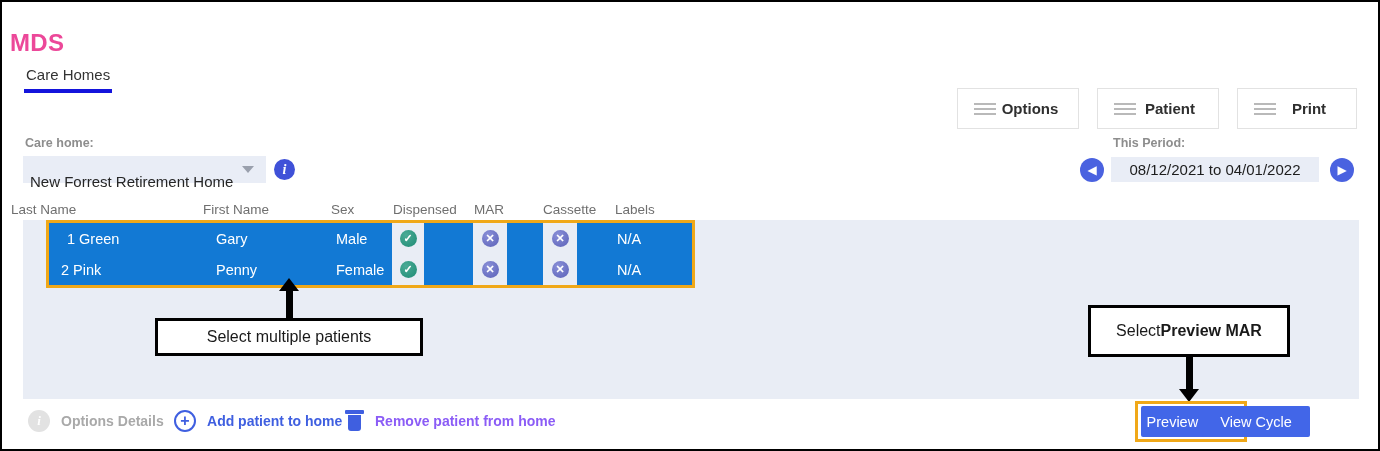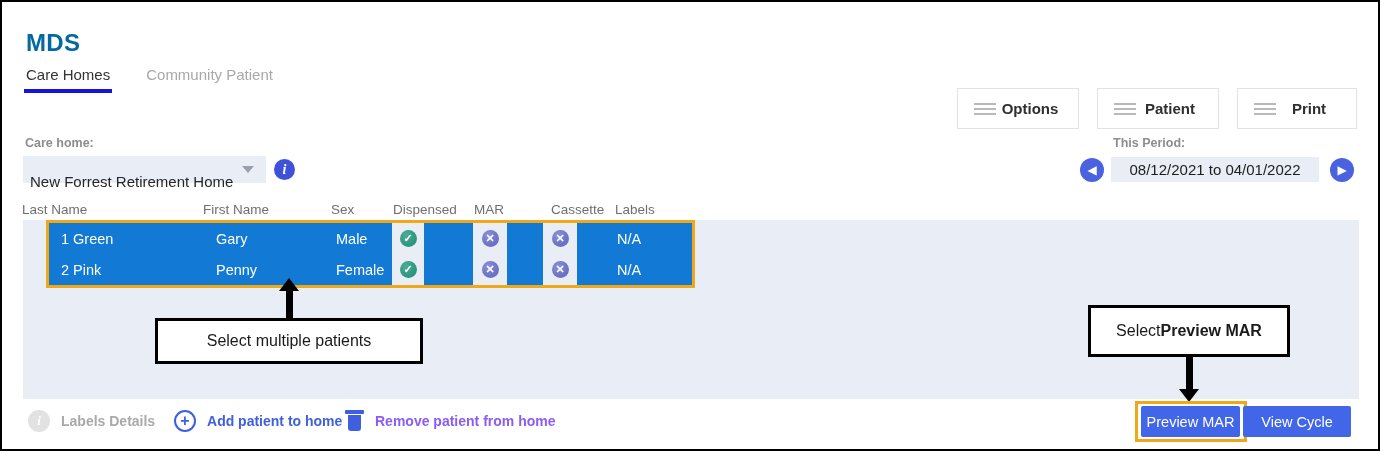--- a/index.html
+++ b/index.html
@@ -11,22 +11,22 @@
   #screen {
     position: relative;
     width: 1380px; height: 451px;
     background: #ffffff;
     border: 2px solid #000000;
     overflow: hidden;
   }
 
   
   .app-title {
-    position: absolute; left: 24px; top: 27px;
-    font-size: 24px; font-weight: bold; color: #0369a1;
+    position: absolute; left: 8px; top: 27px;
+    font-size: 24px; font-weight: bold; color: #ec4899;
     letter-spacing: .3px;
   }
   .tabs { position: absolute; left: 22px; top: 64px; display: flex; gap: 32px; }
   .tab {
     font-size: 15px; color: #3c3c3c; padding: 0 2px 6px 2px;
     cursor: pointer; white-space: nowrap;
   }
   .tab.inactive { color: #a8a8a8; }
   .tab.active { border-bottom: 4px solid #1414dc; color: #333333; }
 
@@ -138,21 +138,21 @@
         font-size: 11px; color: #ffffff; font-weight: bold; line-height: 1; }
   .ic.ok { background: radial-gradient(circle at 35% 30%, #4bab96, #1e8b74); }
   .ic.no { background: radial-gradient(circle at 35% 30%, #8a90d8, #5b61b8); }
 
   
   .callout {
     position: absolute; background: #ffffff; border: 3px solid #000000;
     display: flex; align-items: center; justify-content: center;
     font-size: 16px; color: #1a1a1a;
   }
-  #callout-left { left: 153px; top: 316px; width: 268px; height: 46px; }
+  #callout-left { left: 153px; top: 316px; width: 268px; height: 38px; }
   #callout-right { left: 1086px; top: 303px; width: 202px; height: 52px; }
   #callout-right b { font-weight: bold; }
 
   .arrow-up {
     position: absolute; left: 284px; top: 288px; width: 7px; height: 29px;
     background: #000000;
   }
   .arrow-up::before {
     content: ""; position: absolute; left: -7px; top: -12px;
     width: 0; height: 0;
@@ -205,36 +205,35 @@
   .u { }
 
   
   .action-btn {
     position: absolute; top: 404px; height: 31px;
     background: #4266e8; color: #ffffff;
     display: flex; align-items: center; justify-content: center;
     font-size: 14.5px; cursor: pointer; border-radius: 2px;
   }
   #act-preview { left: 1139px; width: 99px; }
-  #act-view { left: 1241px; width: 108px; }
+  #act-view { left: 1200px; width: 108px; }
   .hl-box {
     position: absolute; left: 1133px; top: 399px;
     width: 112px; height: 41px; border: 3px solid #f0a818;
   }
 </style>
 </head>
 <body>
 
 <div id="screen">
 
   <div class="app-title">MDS</div>
 
   <div class="tabs">
     <div class="tab active">Care Homes</div>
-    <div class="tab inactive">Community Patient</div>
   </div>
 
   <div class="carehome-label">Care home:</div>
   <div class="carehome-select">
     <span class="val">New Forrest Retirement Home</span>
     <span class="caret-down"></span>
   </div>
   <div class="info-badge">i</div>
 
   <div class="tool-btn" id="btn-options">
@@ -261,35 +260,35 @@
       </span>
     <span class="lbl">Print</span>
   </div>
 
   <div class="period-label">This Period:</div>
   <div class="nav-circle" id="period-prev">◀</div>
   <div class="period-box">08/12/2021 to 04/01/2022</div>
   <div class="nav-circle" id="period-next">▶</div>
 
   <div class="col-headers">
-    <div class="col-h" style="left:20px;">Last Name</div>
+    <div class="col-h" style="left:9px;">Last Name</div>
     <div class="col-h" style="left:201px;">First Name</div>
     <div class="col-h" style="left:329px;">Sex</div>
     <div class="col-h" style="left:391px;">Dispensed</div>
     <div class="col-h" style="left:472px;">MAR</div>
-    <div class="col-h" style="left:541px;margin-left:8px;">Cassette</div>
+    <div class="col-h" style="left:541px;">Cassette</div>
     <div class="col-h" style="left:613px;">Labels</div>
   </div>
 
   <div class="panel"></div>
 
   <div class="table-wrap">
 
     <div class="trow">
-      <div class="cell sel" style="left:0px;   width:343px; padding-left:12px;">1 Green</div>
+      <div class="cell sel" style="left:0px;   width:343px; padding-left:18px;">1 Green</div>
       <div class="cell sel" style="left:155px; width:0px;"></div>
       <div class="cell light" style="left:343px; width:32px;">
           <span class="ic ok">✓</span>
         </div>
       <div class="cell sel" style="left:375px; width:49px;"></div>
       <div class="cell light" style="left:424px; width:34px;">
           <span class="ic no">✕</span>
         </div>
       <div class="cell sel" style="left:458px; width:36px;"></div>
       <div class="cell light" style="left:494px; width:34px;">
@@ -328,21 +327,21 @@
   <div class="callout" id="callout-right">
     <span>Select </span>
       <b>Preview MAR</b>
   </div>
   <div class="arrow-down"></div>
 
   <div class="bottom-item" id="bt-details">
     <span class="bt-icon">
         <span class="circle-i">i</span>
       </span>
-    <span>Labels Details</span>
+    <span>Options Details</span>
   </div>
 
   <div class="bottom-item" id="bt-add">
     <span class="bt-icon">
         <span class="circle-plus">+</span>
       </span>
     <span class="u"><span>A</span><span>dd patient to home</span></span>
   </div>
 
   <div class="bottom-item" id="bt-remove">

